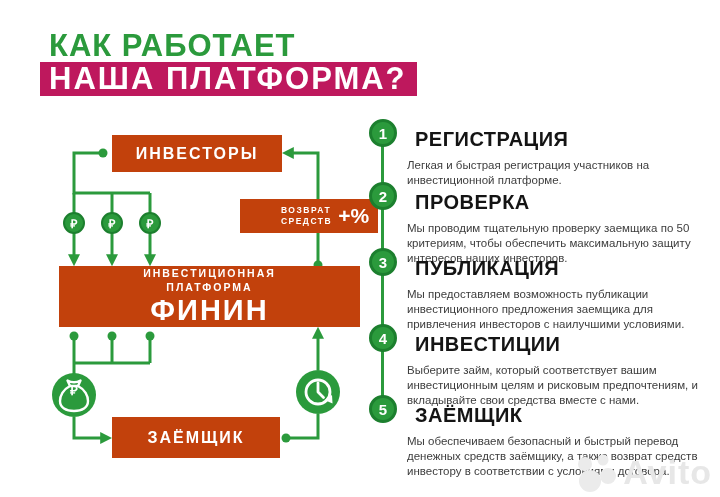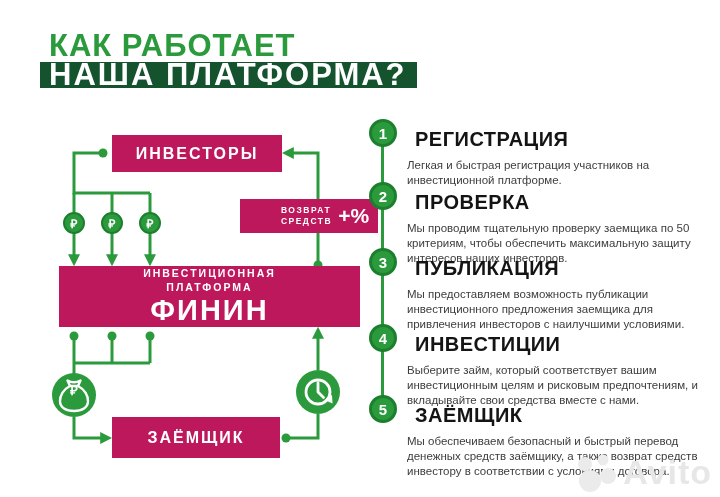--- a/index.html
+++ b/index.html
@@ -6,31 +6,31 @@
   #canvas{
     position:relative;width:720px;height:497px;background:#ffffff;
     overflow:hidden;font-family:"Liberation Sans",sans-serif;
   }
   
   .title1{
     position:absolute;left:49px;top:28px;font-size:31px;font-weight:800;
     color:#2b9a3c;letter-spacing:1px;white-space:nowrap;
   }
   .titlebar{
-    position:absolute;left:40px;top:62px;width:377px;height:26px;background:#14532d;
+    position:absolute;left:40px;top:62px;width:377px;height:34px;background:#be185d;
     display:flex;align-items:center;
   }
   .titlebar span{
     color:#ffffff;font-size:31px;font-weight:800;letter-spacing:2px;
     padding-left:9px;white-space:nowrap;
   }
   
   #connectors{position:absolute;left:0;top:0;z-index:1;}
   .gbox{
-    position:absolute;background:#be185d;z-index:2;display:flex;
+    position:absolute;background:#c2410c;z-index:2;display:flex;
     align-items:center;justify-content:center;color:#fff;font-weight:800;
   }
   .investors{left:112px;top:135px;width:170px;height:37px;font-size:16px;letter-spacing:2px;}
   .zaemshik{left:112px;top:417px;width:168px;height:41px;font-size:16px;letter-spacing:2px;}
   .vozvrat{left:240px;top:199px;width:106px;height:34px;gap:6px;padding-left:32px;}
   .vozvrat .vlines{display:flex;flex-direction:column;line-height:1.25;
     font-size:8.5px;letter-spacing:1.5px;text-align:left;}
   .vozvrat .pct{font-size:21px;letter-spacing:0;}
   .finin{left:47px;top:266px;width:301px;height:61px;flex-direction:column;line-height:1.3;margin-left:12px;}
   .finin .small{font-size:10.5px;letter-spacing:2px;}

